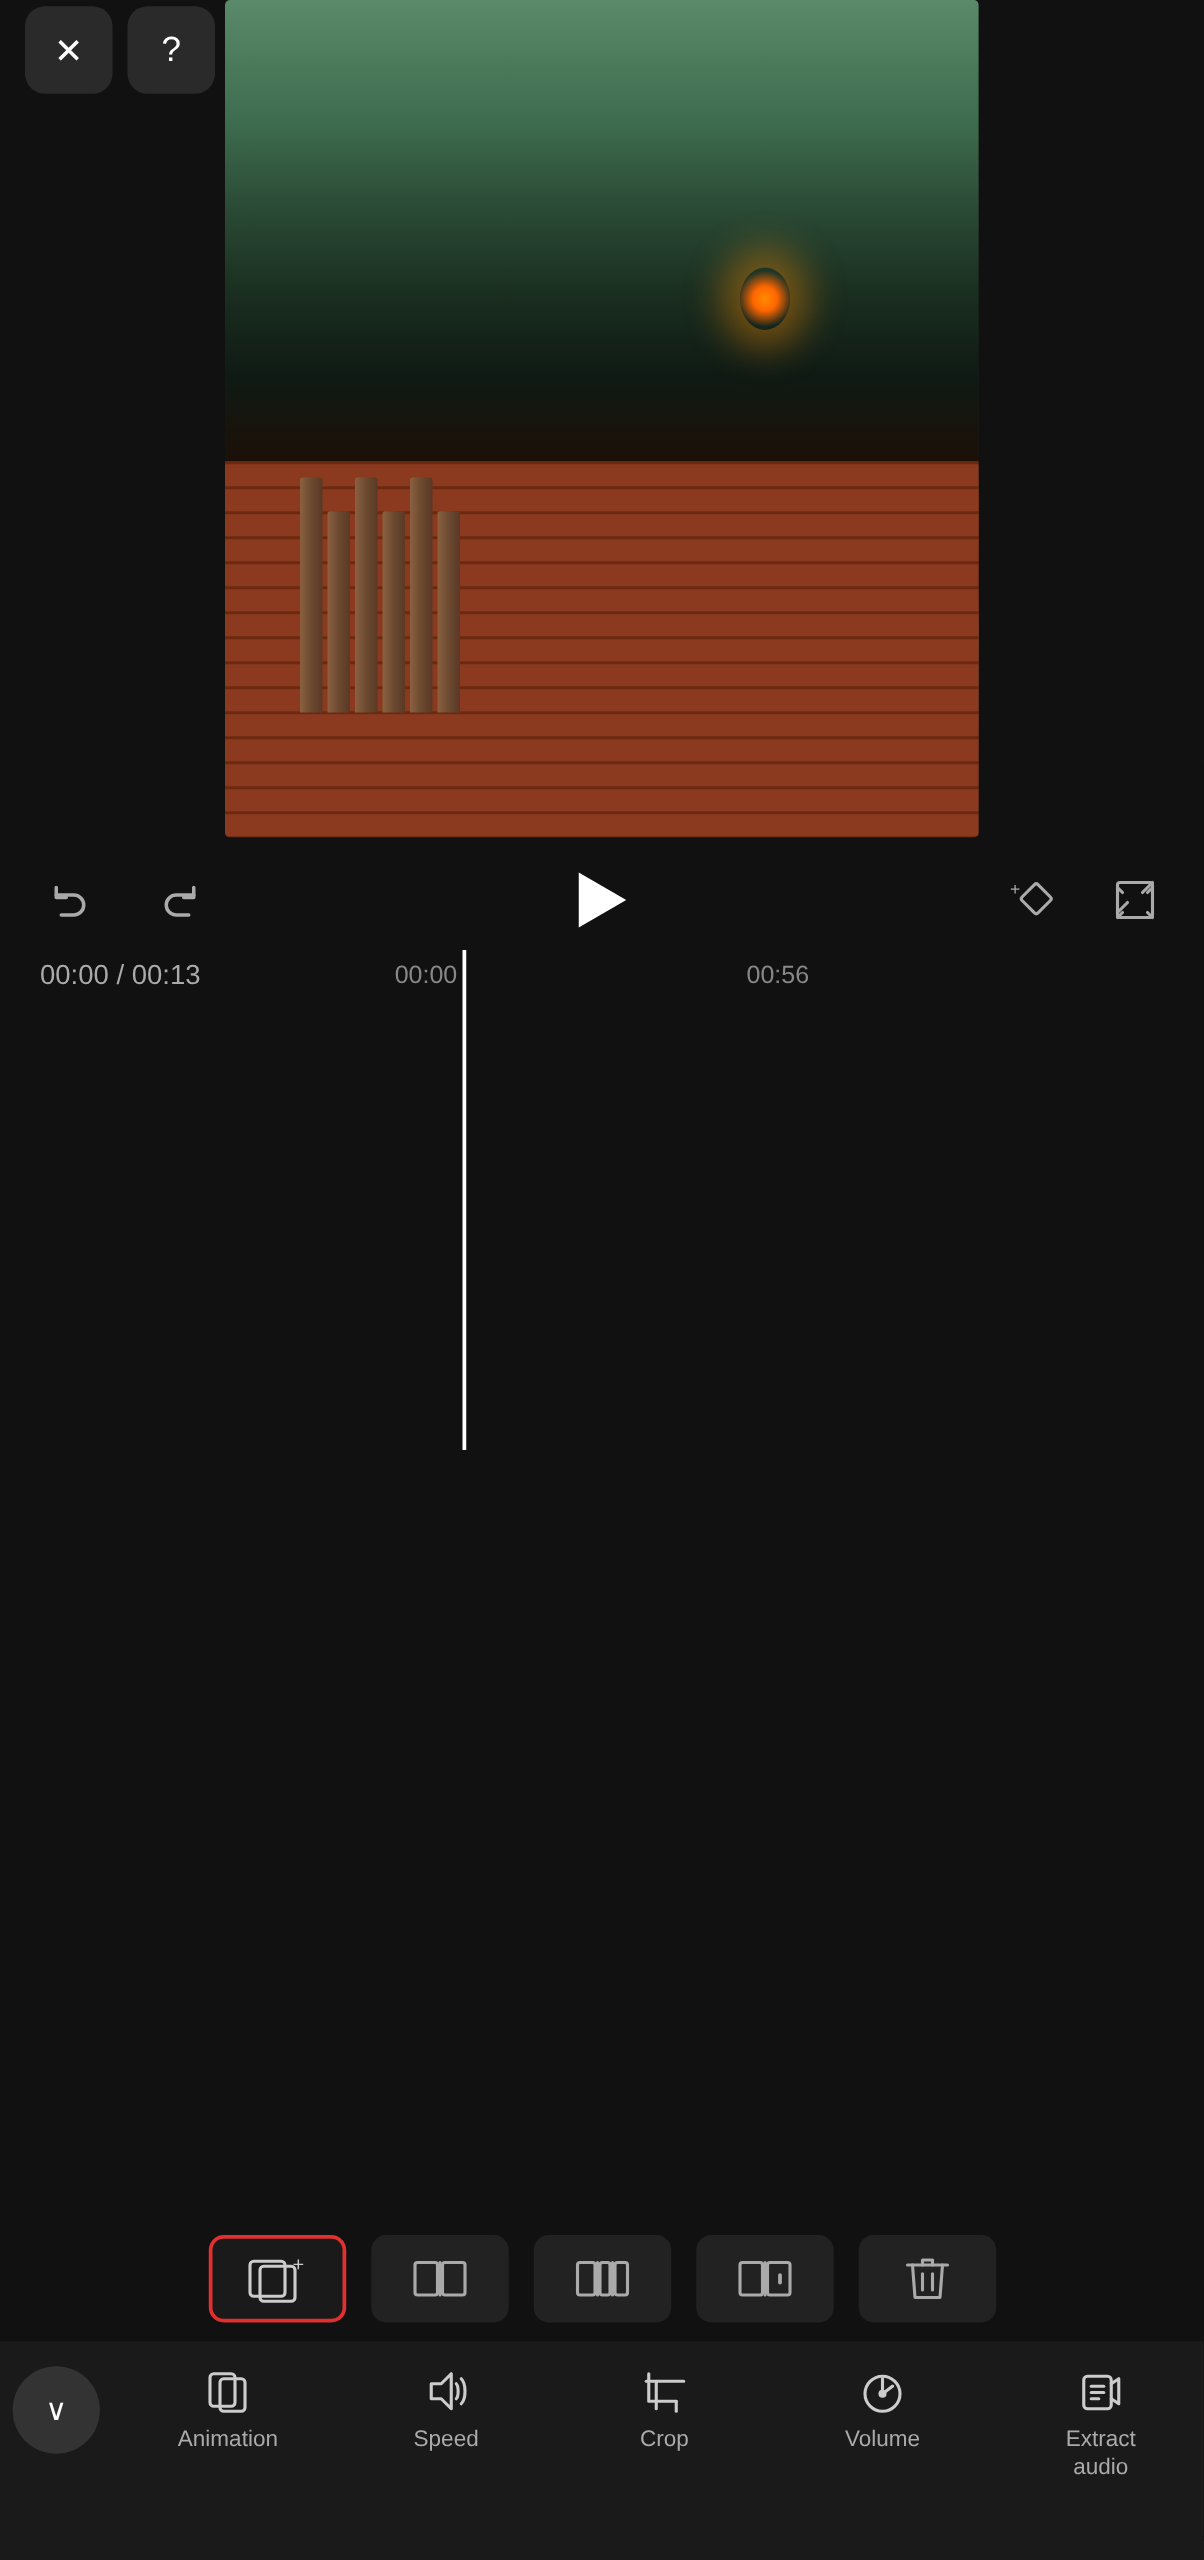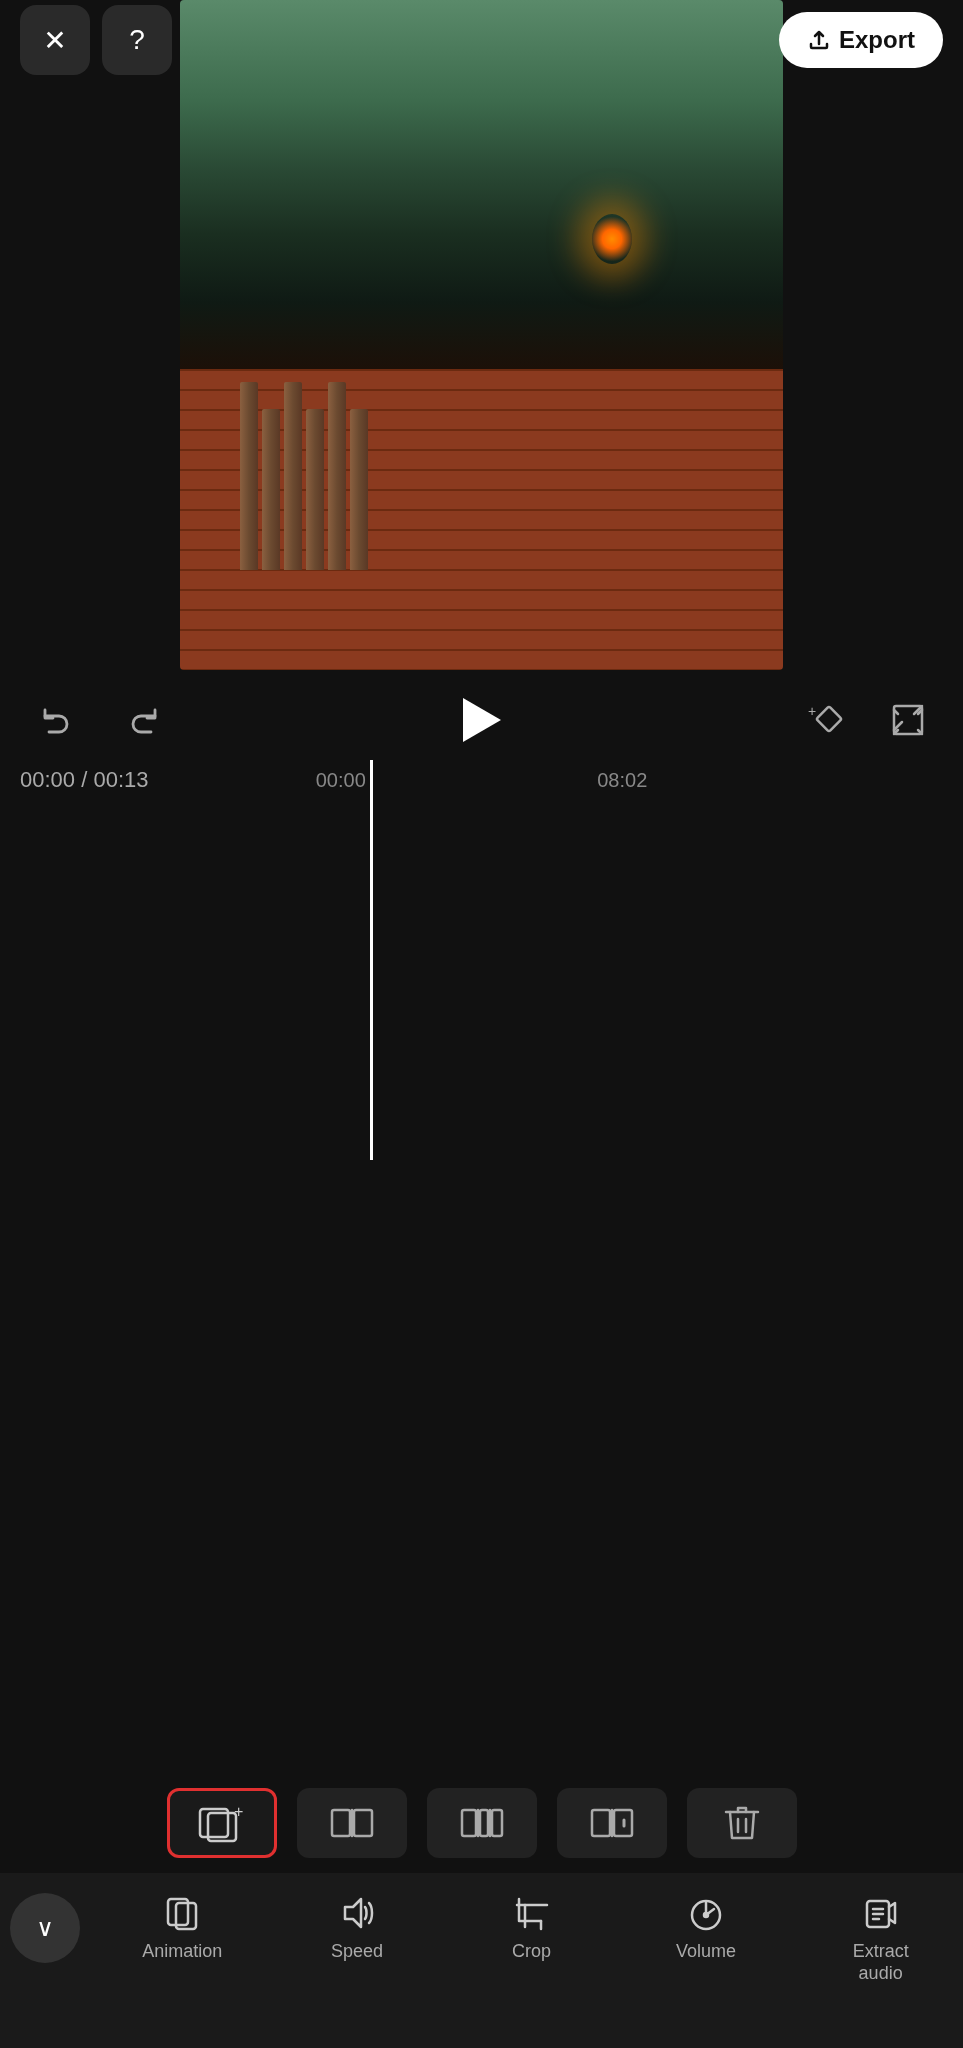--- a/index.html
+++ b/index.html
@@ -195,21 +195,21 @@
 
     
     .timeline-header {
       position: absolute;
       top: 760px;
       left: 0;
       right: 0;
       height: 40px;
       display: flex;
       align-items: center;
-      padding: 0 20px;
+      padding: 0 32px;
       background: #111111;
     }
     .time-current {
       font-size: 22px;
       color: #aaaaaa;
     }
     .time-marks {
       position: absolute;
       left: 0;
       right: 0;
@@ -339,27 +339,20 @@
 
 <div class="header">
   <div class="header-left">
     <button class="icon-btn">
       <span>✕</span>
     </button>
     <button class="icon-btn">
       <span>?</span>
     </button>
   </div>
-  <button class="export-btn">
-    <svg width="24" height="24" viewBox="0 0 24 24" fill="none" stroke="#111" stroke-width="2.5" stroke-linecap="round" stroke-linejoin="round">
-      <path d="M12 16V4M8 8l4-4 4 4"></path>
-      <path d="M4 16v3a1 1 0 001 1h14a1 1 0 001-1v-3"></path>
-    </svg>
-    <span>Export</span>
-  </button>
 </div>
 
 <div class="video-preview">
   <div class="video-frame">
 
     <div class="brick-wall"></div>
 
     <div class="lantern-glow"></div>
 
     <div class="fence">
@@ -412,21 +405,21 @@
 </div>
 
 <div class="timeline-header">
   <span class="time-current">
     <span>00:00</span>
     <span> / </span>
     <span>00:13</span>
   </span>
   <div class="time-marks">
     <span class="time-mark">00:00</span>
-    <span class="time-mark">08:02</span>
+    <span class="time-mark">00:56</span>
   </div>
 </div>
 
 <div class="playhead"></div>
 
 <div class="timeline-area">
   
   
 
   

